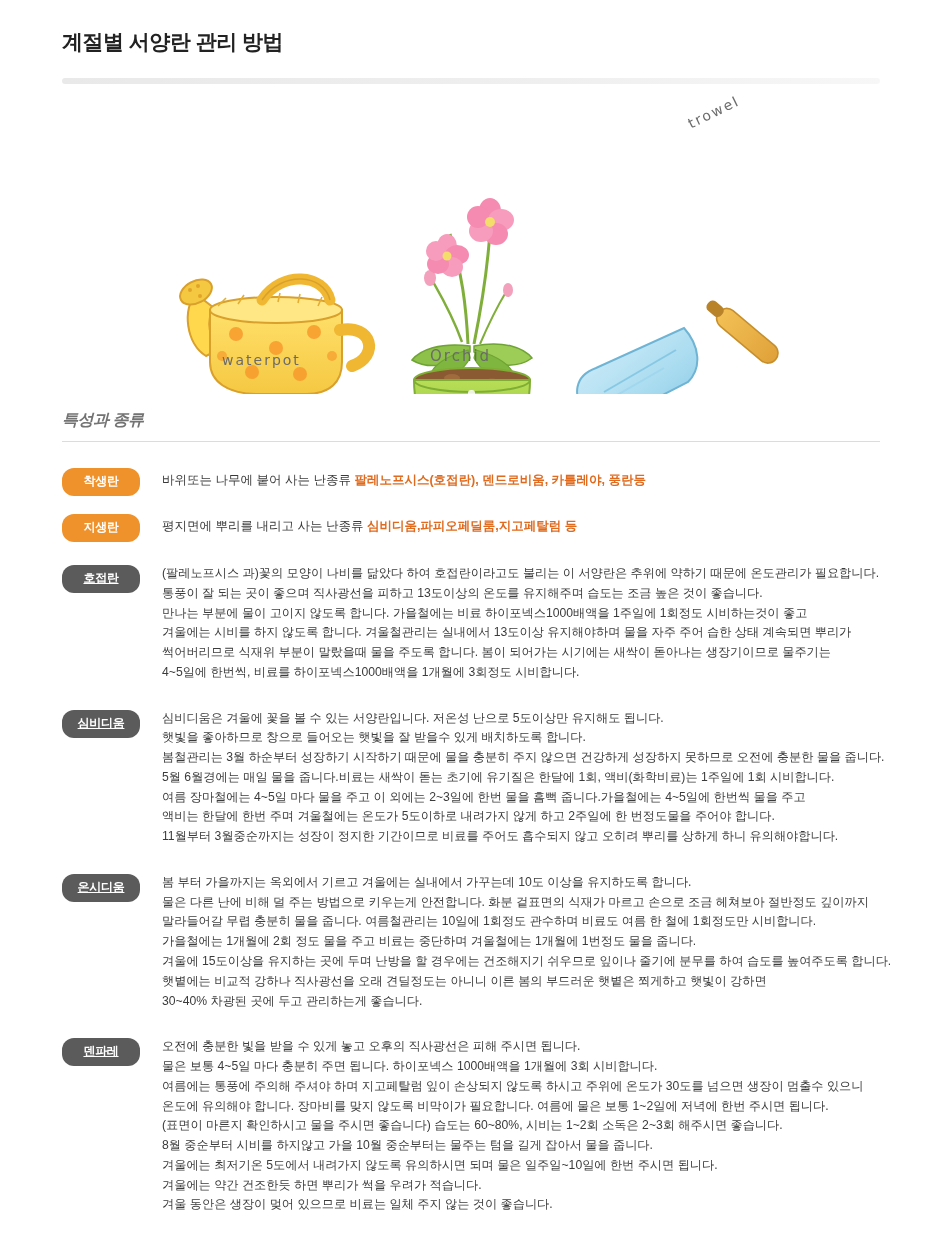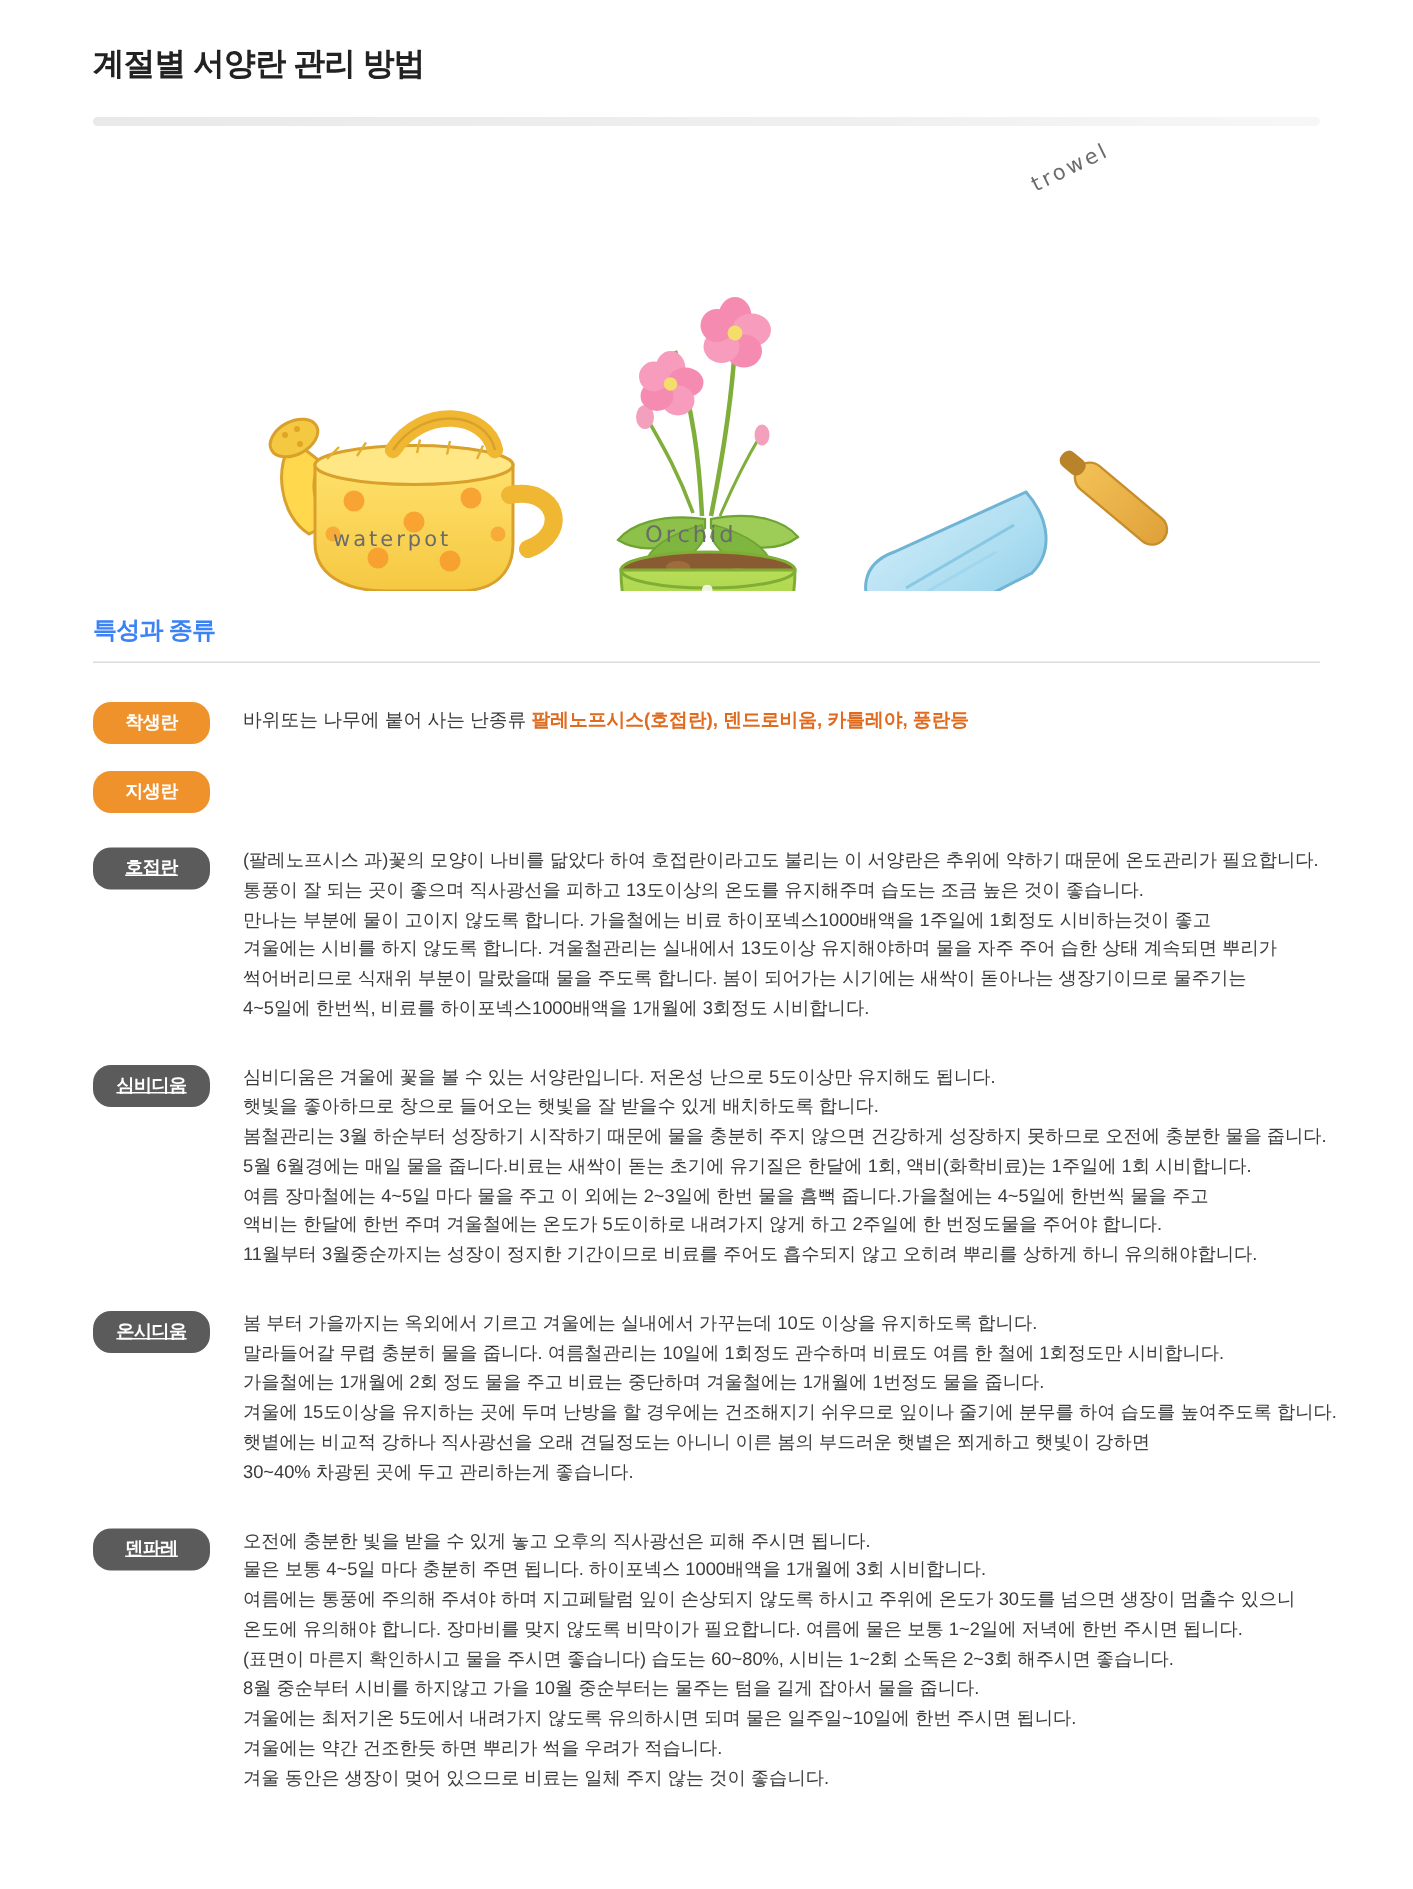--- a/index.html
+++ b/index.html
@@ -57,23 +57,24 @@
   #lbl-orchid { left: 430px; top: 253px; font-size: 15px; }
   #lbl-trowel { left: 686px; top: 10px; transform: rotate(-26deg); }
 
   
   .section-head {
     margin: 16px 62px 0 62px;
   }
   .section-head h2 {
     font-size: 16px;
     font-weight: bold;
-    color: #3b82f6;
+    color: #737373;
     margin: 0 0 10px 0;
     letter-spacing: -0.5px;
+    font-style: italic;
   }
   .section-rule {
     height: 1px;
     background: #dcdcdc;
     width: 100%;
   }
 
   
   .types {
     margin: 26px 0 0 0;
@@ -264,20 +265,21 @@
     <div class="section-rule"></div>
   </div>
 
   <div class="types">
     <div class="type-row">
       <span class="pill pill-orange">착생란</span>
       <span class="type-text"><span>바위또는 나무에 붙어 사는 난종류 </span><span class="hl">팔레노프시스(호접란), 덴드로비움, 카틀레야, 풍란등</span></span>
     </div>
     <div class="type-row">
       <span class="pill pill-orange-2">지생란</span>
+      <span class="type-text"><span>평지면에 뿌리를 내리고 사는 난종류 </span><span class="hl">심비디움,파피오페딜룸,지고페탈럼 등</span></span>
     </div>
   </div>
 
   <div class="blocks">
 
     <div class="block">
       <span class="pill pill-dark">호접란</span>
       <div class="block-body">
         <p>(팔레노프시스 과)꽃의 모양이 나비를 닮았다 하여 호접란이라고도 불리는 이 서양란은 추위에 약하기 때문에 온도관리가 필요합니다.</p>
         <p>통풍이 잘 되는 곳이 좋으며 직사광선을 피하고 13도이상의 온도를 유지해주며 습도는 조금 높은 것이 좋습니다.</p>
@@ -298,20 +300,21 @@
         <p>여름 장마철에는 4~5일 마다 물을 주고 이 외에는 2~3일에 한번 물을 흠뻑 줍니다.가을철에는 4~5일에 한번씩 물을 주고</p>
         <p>액비는 한달에 한번 주며 겨울철에는 온도가 5도이하로 내려가지 않게 하고 2주일에 한 번정도물을 주어야 합니다.</p>
         <p>11월부터 3월중순까지는 성장이 정지한 기간이므로 비료를 주어도 흡수되지 않고 오히려 뿌리를 상하게 하니 유의해야합니다.</p>
       </div>
     </div>
 
     <div class="block">
       <span class="pill pill-dark">온시디움</span>
       <div class="block-body">
         <p>봄 부터 가을까지는 옥외에서 기르고 겨울에는 실내에서 가꾸는데 10도 이상을  유지하도록 합니다.</p>
+        <p>물은 다른 난에 비해 덜 주는 방법으로 키우는게 안전합니다. 화분 겉표면의 식재가 마르고 손으로 조금 헤쳐보아 절반정도 깊이까지</p>
         <p>말라들어갈 무렵 충분히 물을 줍니다. 여름철관리는 10일에 1회정도 관수하며 비료도 여름 한 철에 1회정도만 시비합니다.</p>
         <p>가을철에는 1개월에 2회 정도 물을 주고 비료는 중단하며 겨울철에는 1개월에 1번정도 물을 줍니다.</p>
         <p>겨울에 15도이상을 유지하는 곳에 두며 난방을 할 경우에는 건조해지기 쉬우므로 잎이나 줄기에 분무를 하여 습도를 높여주도록 합니다.</p>
         <p>햇볕에는 비교적 강하나 직사광선을 오래 견딜정도는 아니니 이른 봄의 부드러운 햇볕은 쬐게하고 햇빛이 강하면</p>
         <p>30~40% 차광된 곳에 두고 관리하는게 좋습니다.</p>
       </div>
     </div>
 
     <div class="block">
       <span class="pill pill-dark">덴파레</span>

